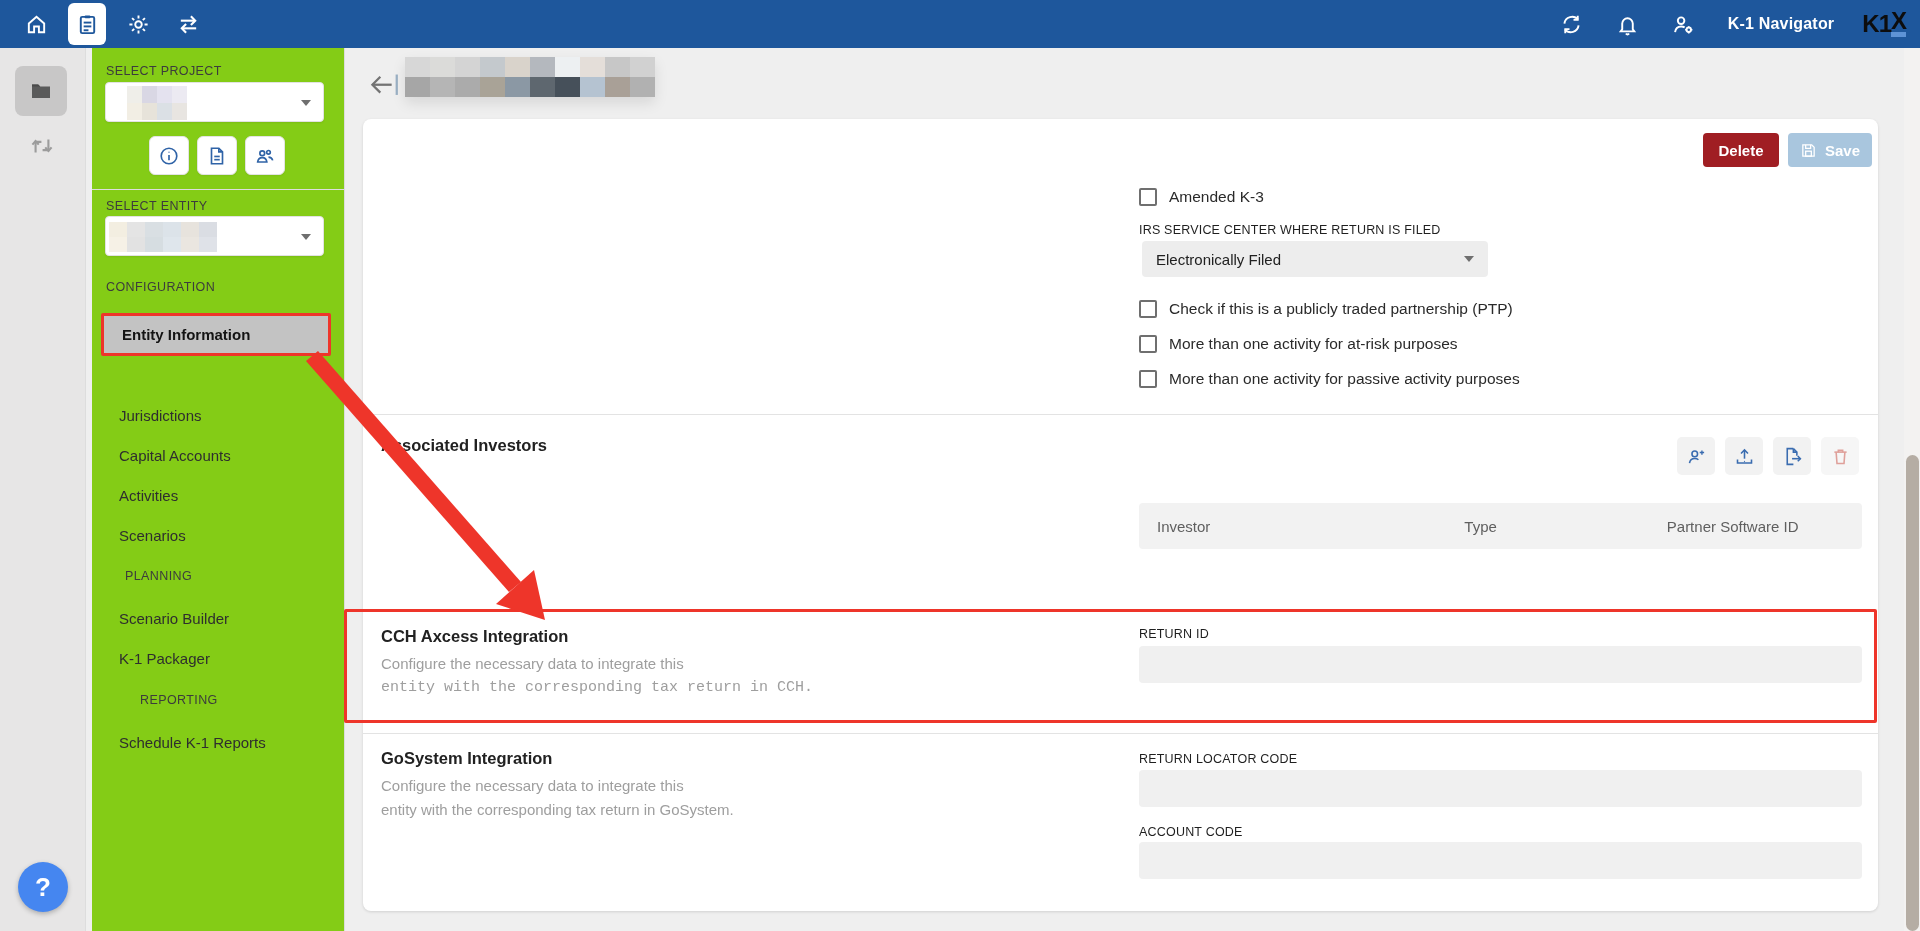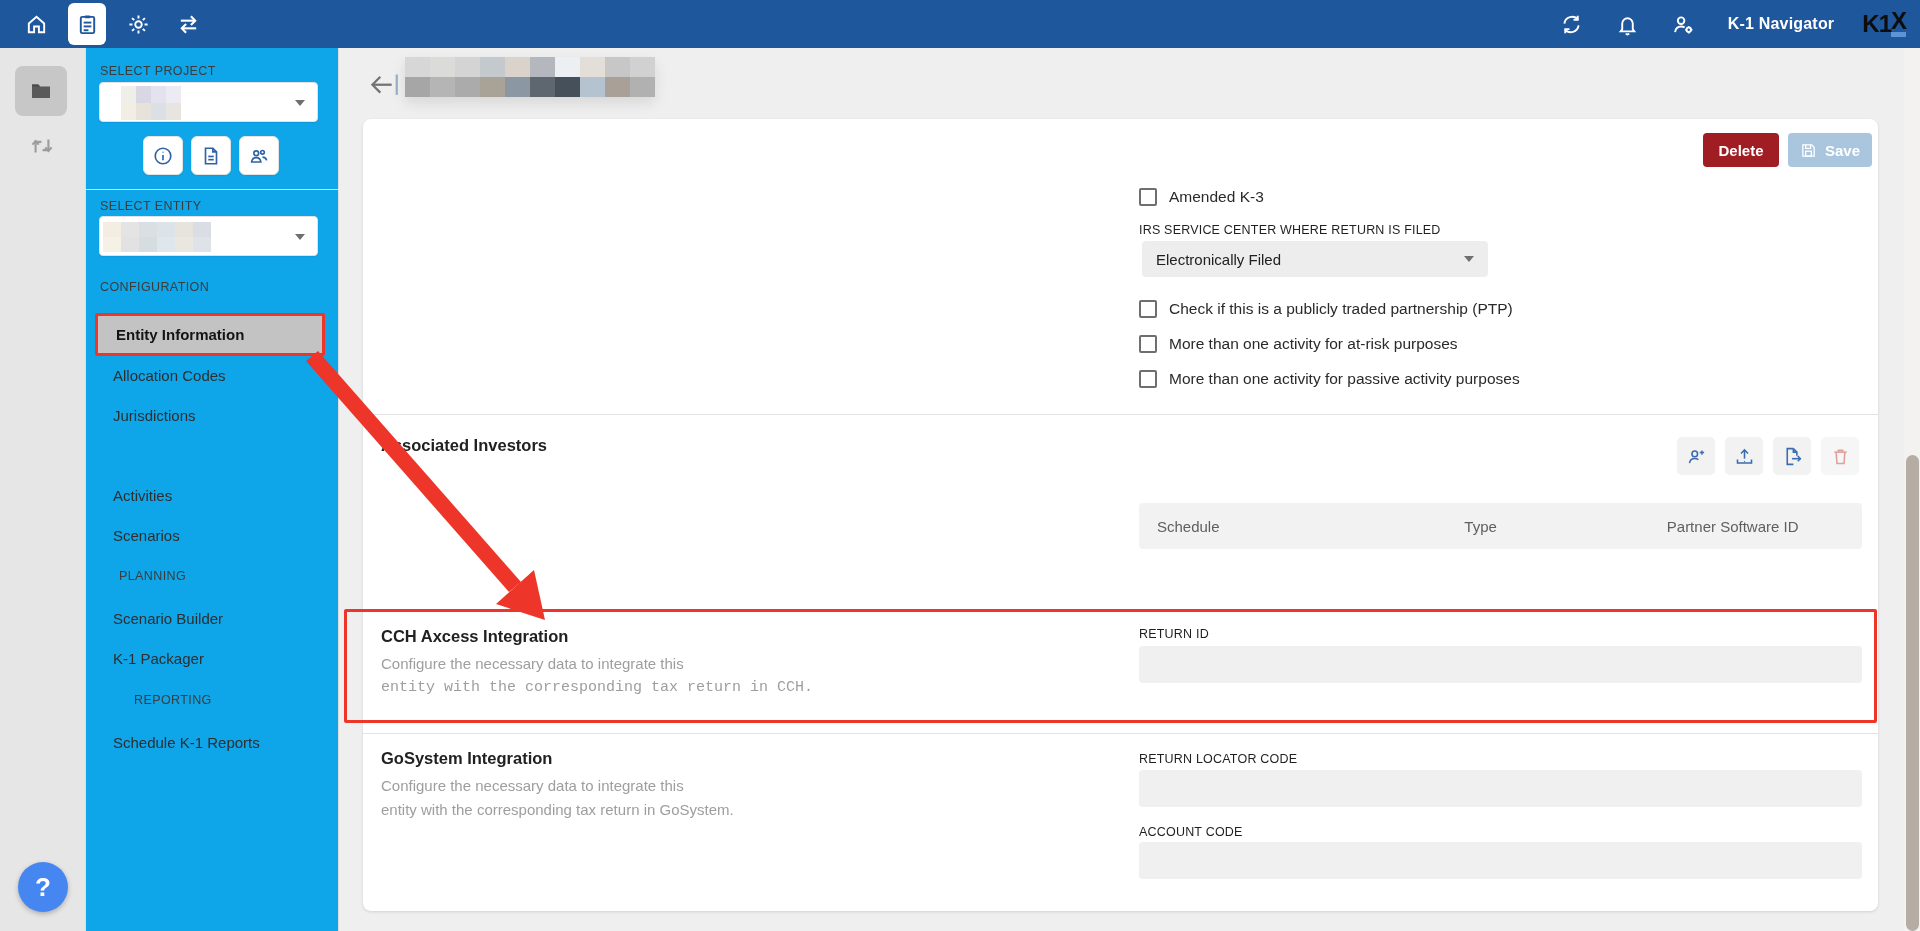--- a/index.html
+++ b/index.html
@@ -17,21 +17,21 @@
   .logo { font-weight:900; font-size:24px; color:#0d0d0d; letter-spacing:-1px; margin-left:8px; display:flex; align-items:flex-start; }
   .logo .logo-x { border-bottom:5px solid #5e93d6; line-height:22px; }
 
   
   .rail { position:absolute; left:0; top:48px; width:86px; height:883px; background:#e7e6e6; border-right:1px solid #dddddd; z-index:10; }
   .rail-btn { position:absolute; left:15px; top:18px; width:52px; height:50px; background:#c8c7c7; border-radius:8px; display:flex; align-items:center; justify-content:center; cursor:pointer; }
   .rail-btn svg { width:24px; height:24px; }
   .rail-transfer { position:absolute; left:28px; top:84px; width:28px; height:28px; }
 
   
-  .sidebar { position:absolute; left:86px; top:48px; width:253px; height:883px; background:#0ea5e9; border-right:1px solid #dcdcdc; z-index:10; }
+  .sidebar { position:absolute; left:92px; top:48px; width:253px; height:883px; background:#84cc16; border-right:1px solid #dcdcdc; z-index:10; }
   .side-label { position:absolute; font-size:12.5px; color:#3c3c3c; letter-spacing:.4px; }
   .select-box { position:absolute; width:219px; height:40px; background:#ffffff; border:1px solid #e2e2e2; border-radius:4px; box-shadow:0 1px 2px rgba(0,0,0,.07); cursor:pointer; }
   .select-box .caret { position:absolute; right:12px; top:17px; }
   .caret { width:0; height:0; border-left:5px solid transparent; border-right:5px solid transparent; border-top:6px solid #6f6f6f; }
   .mosaic { position:absolute; overflow:hidden; }
   .side-btn-row { position:absolute; left:57px; top:88px; display:flex; gap:8px; }
   .side-btn { width:40px; height:39px; background:#ffffff; border:1px solid #e3e3e3; border-radius:6px; box-shadow:0 1px 2px rgba(0,0,0,.06); display:flex; align-items:center; justify-content:center; cursor:pointer; }
   .side-btn svg { width:22px; height:22px; }
   .side-divider { position:absolute; left:0; top:141px; width:253px; height:1px; background:#dddddd; }
   .menu-item { position:absolute; left:0; width:253px; height:40px; line-height:40px; padding-left:27px; font-size:15px; color:#2e2e2e; cursor:pointer; }
@@ -227,22 +227,22 @@
           <div style="width: 18px; height: 15px; background: rgb(223, 230, 236);"></div>
           <div style="width: 18px; height: 15px; background: rgb(234, 230, 224);"></div>
           <div style="width: 18px; height: 15px; background: rgb(223, 226, 232);"></div>
         </div>
       </div>
     <span class="caret"></span>
   </div>
 
   <div class="side-label" style="left:14px; top:232px;">CONFIGURATION</div>
   <div class="menu-item active" style="top:265px;">Entity Information</div>
-  <div class="menu-item" style="top:308px;">Allocation Codes</div>
   <div class="menu-item" style="top:348px;">Jurisdictions</div>
+  <div class="menu-item" style="top:388px;">Capital Accounts</div>
   <div class="menu-item" style="top:428px;">Activities</div>
   <div class="menu-item" style="top:468px;">Scenarios</div>
 
   <div class="side-label" style="left:14px; top:521px;margin-left:19px;">PLANNING</div>
   <div class="menu-item" style="top:551px;">Scenario Builder</div>
   <div class="menu-item" style="top:591px;">K-1 Packager</div>
 
   <div class="side-label" style="left:14px; top:645px;margin-left:34px;">REPORTING</div>
   <div class="menu-item" style="top:675px;">Schedule K-1 Reports</div>
 </div>
@@ -352,21 +352,21 @@
       <div class="action-btn disabled">
         <svg viewBox="0 0 24 24" fill="none" stroke="#dfa09a" stroke-width="1.8">
             <path d="M5 7h14"></path>
             <path d="M9.5 7V5h5v2"></path>
             <path d="M7 7l1 13h8l1-13"></path>
           </svg>
       </div>
     </div>
 
     <div class="table-header">
-      <div>Schedule</div>
+      <div>Investor</div>
       <div>Type</div>
       <div>Partner Software ID</div>
     </div>
 
     <div class="section-title" style="left:18px; top:508px;">CCH Axcess Integration</div>
     <div class="section-desc" style="left:18px; top:536px;">Configure the necessary data to integrate this</div>
     <div class="section-desc" style="left:18px; top:560px;font-family:Liberation Mono, monospace;">entity with the corresponding tax return in CCH.</div>
     <div class="field-label" style="left:776px; top:508px;">RETURN ID</div>
     <input class="gray-input" style="left: 776px; top: 527px;" value="">
     <div class="highlight-box"></div>

